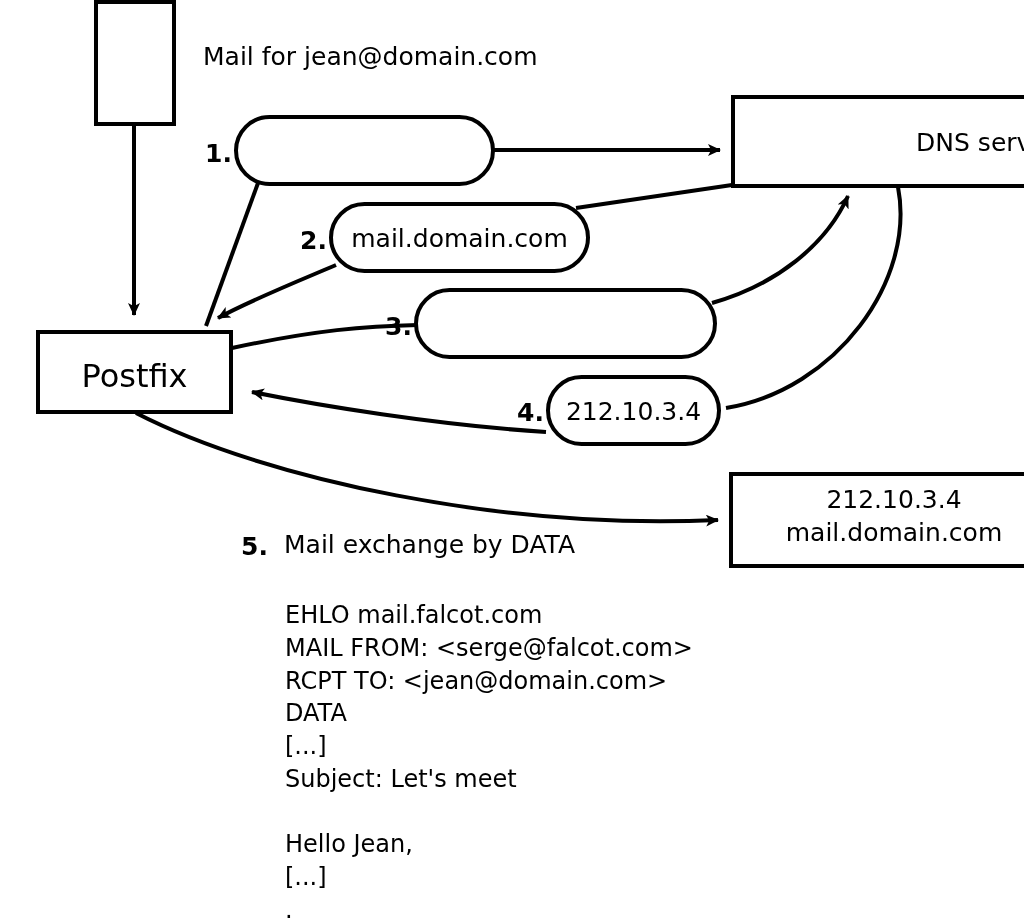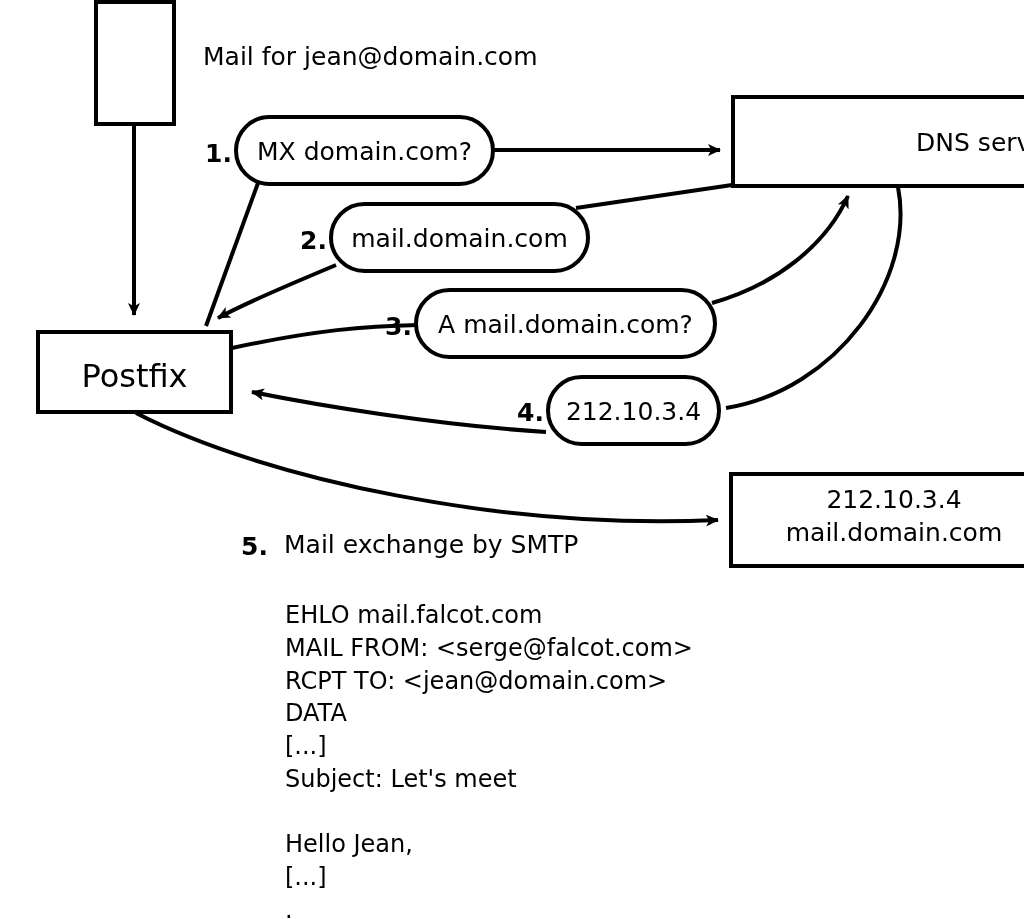--- a/index.html
+++ b/index.html
@@ -107,26 +107,24 @@
 
   <div class="node-label" style="left:695px; top:485px; width:326px; font-size:25px;">212.10.3.4</div>
   <div class="node-label" style="left:695px; top:518px; width:326px; font-size:25px;">mail.domain.com</div>
 
   <div class="step-num" style="left:169px; top:139px; font-size:25px;">1.</div>
   <div class="step-num" style="left:264px; top:226px; font-size:25px;">2.</div>
   <div class="step-num" style="left:349px; top:312px; font-size:25px;">3.</div>
   <div class="step-num" style="left:481px; top:398px; font-size:25px;">4.</div>
   <div class="step-num" style="left:205px; top:532px; font-size:25px;">5.</div>
 
-  <div class="node-label" style="left:200px; top:137px; width:257px; font-size:25px;">MX domain.com?</div>
   <div class="node-label" style="left:295px; top:224px; width:257px; font-size:25px;">mail.domain.com</div>
-  <div class="node-label" style="left:380px; top:310px; width:299px; font-size:25px;">A mail.domain.com?</div>
   <div class="node-label" style="left:512px; top:397px; width:171px; font-size:25px;">212.10.3.4</div>
 
-  <div class="txt" style="left:248px; top:532px; font-size:25px;">Mail exchange by SMTP</div>
+  <div class="txt" style="left:248px; top:532px; font-size:25px;">Mail exchange by DATA</div>
 
   <div class="mono-block" style="left:249px; top:599px; font-size:24px;">EHLO mail.falcot.com
 MAIL FROM: &lt;serge@falcot.com&gt;
 RCPT TO: &lt;jean@domain.com&gt;
 DATA
 [...]
 Subject: Let's meet
 
 Hello Jean,
 [...]

